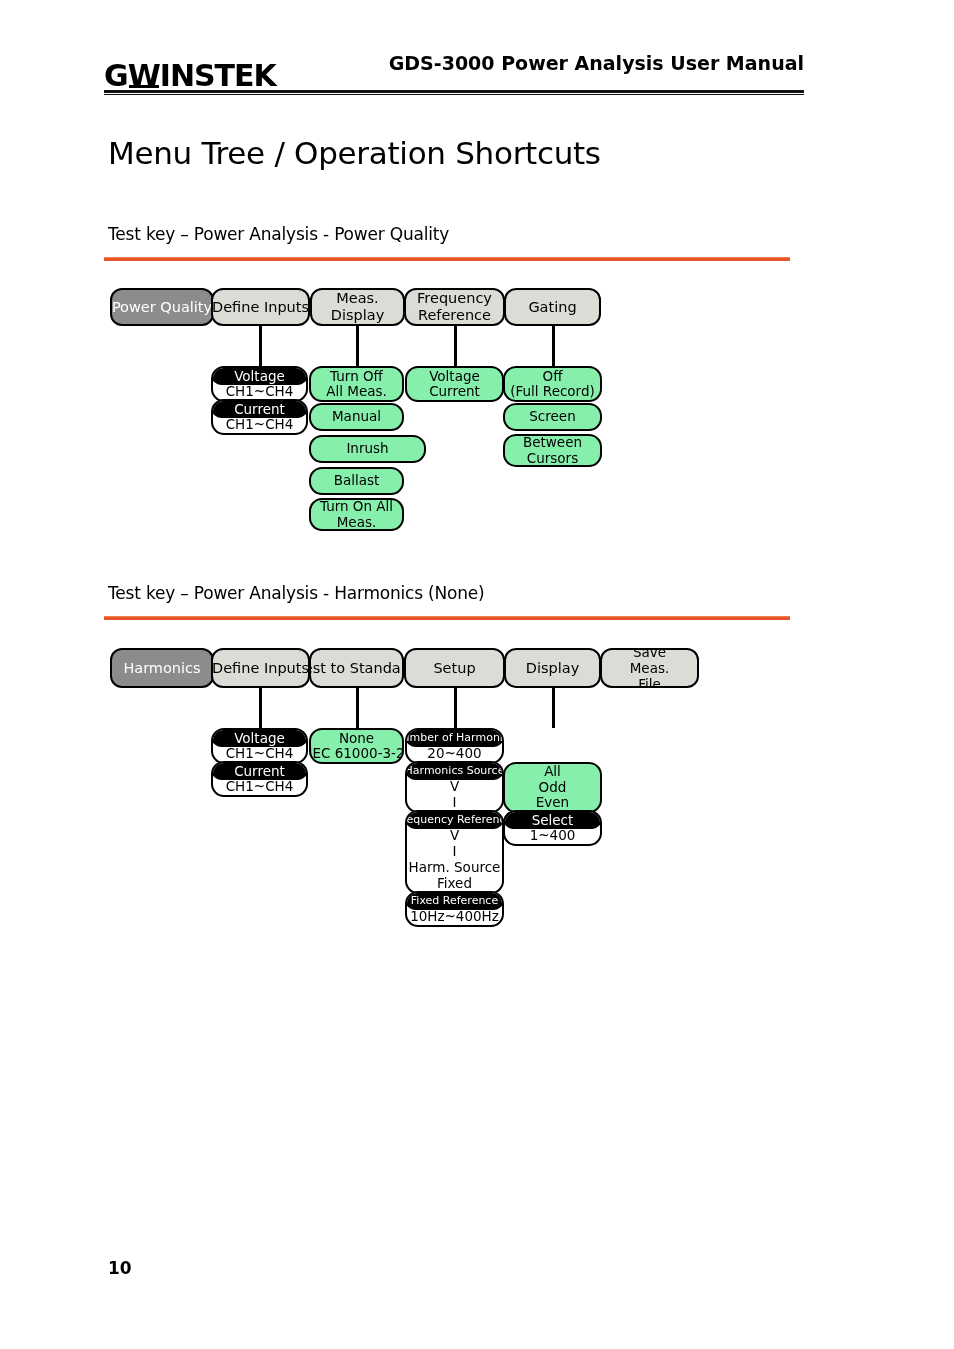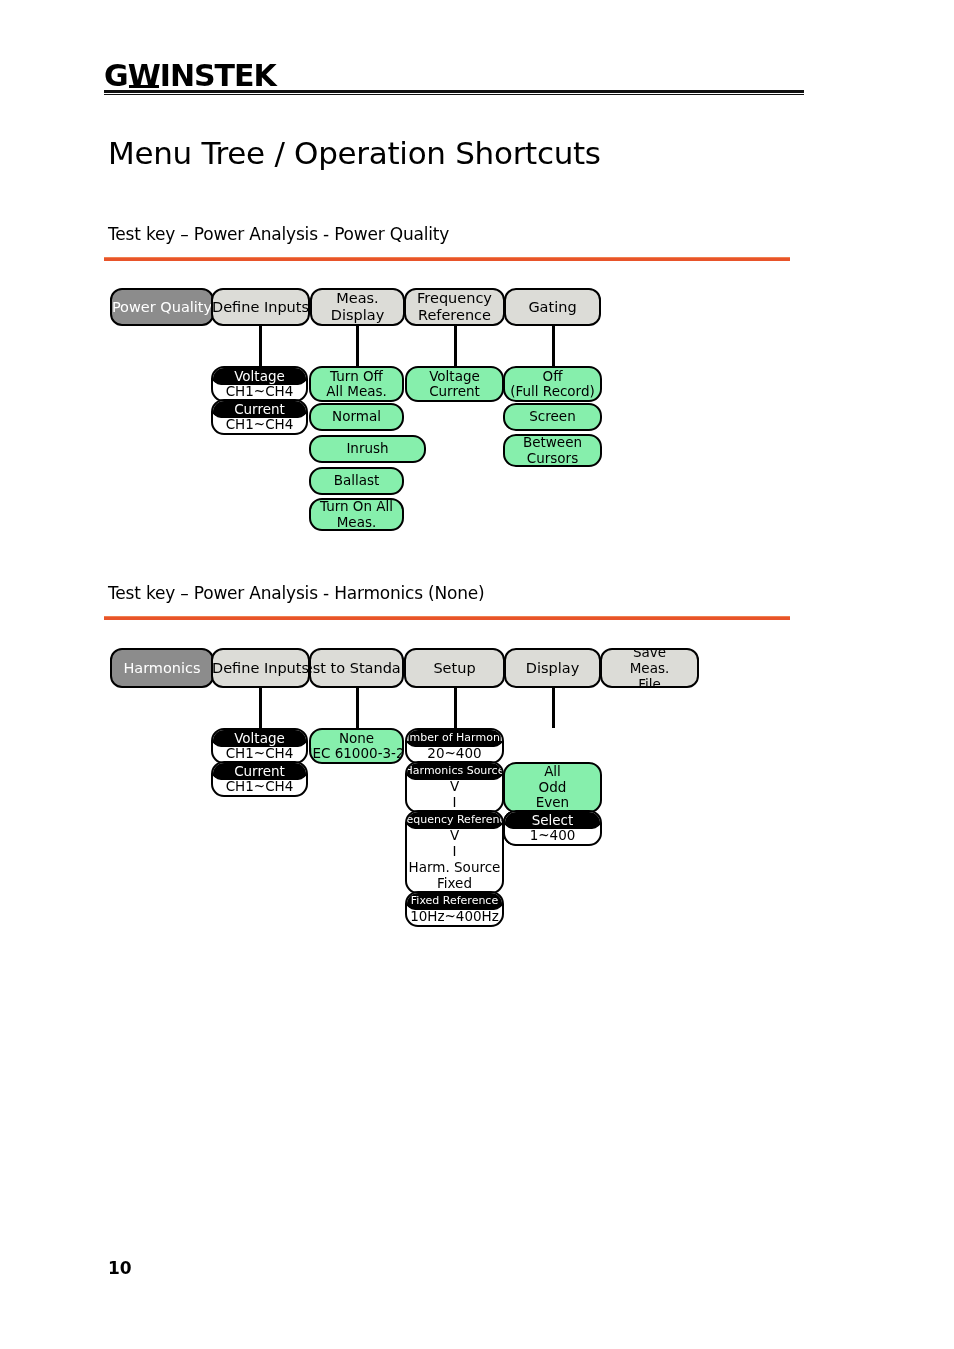--- a/index.html
+++ b/index.html
@@ -181,20 +181,21 @@
     position: absolute;
     width: 2.5px;
     background: #000;
   }
 </style>
 </head>
 <body>
 
 <div id="page-header">
   <div class="logo"><span>G</span><span class="gw-w">W</span><span>INSTEK</span></div>
+  <div class="header-title">GDS-3000 Power Analysis User Manual</div>
 </div>
 <div id="header-rule"></div>
 
 <div id="page-title">Menu Tree / Operation Shortcuts</div>
 
 <div class="section-heading" id="heading-1">Test key – Power Analysis - Power Quality</div>
 <div class="section-rule" id="rule-1"></div>
 
 <div class="diagram" id="diagram-1">
 
@@ -232,21 +233,21 @@
     <div class="body">
       <span class="line">CH1~CH4</span>
     </div>
   </div>
 
   <div class="node" style="left:309px; top:366px; width:95px; height:36px;">
     <span class="line">Turn Off</span>
     <span class="line">All Meas.</span>
   </div>
   <div class="node" style="left:309px; top:403px; width:95px; height:28px;">
-    <span class="line">Normal</span>
+    <span class="line">Manual</span>
   </div>
   <div class="node" style="left:309px; top:435px; width:117px; height:28px;">
     <span class="line">Inrush</span>
   </div>
   <div class="node" style="left:309px; top:467px; width:95px; height:28px;">
     <span class="line">Ballast</span>
   </div>
   <div class="node" style="left:309px; top:498px; width:95px; height:33px;">
     <span class="line">Turn On All</span>
     <span class="line">Meas.</span>

